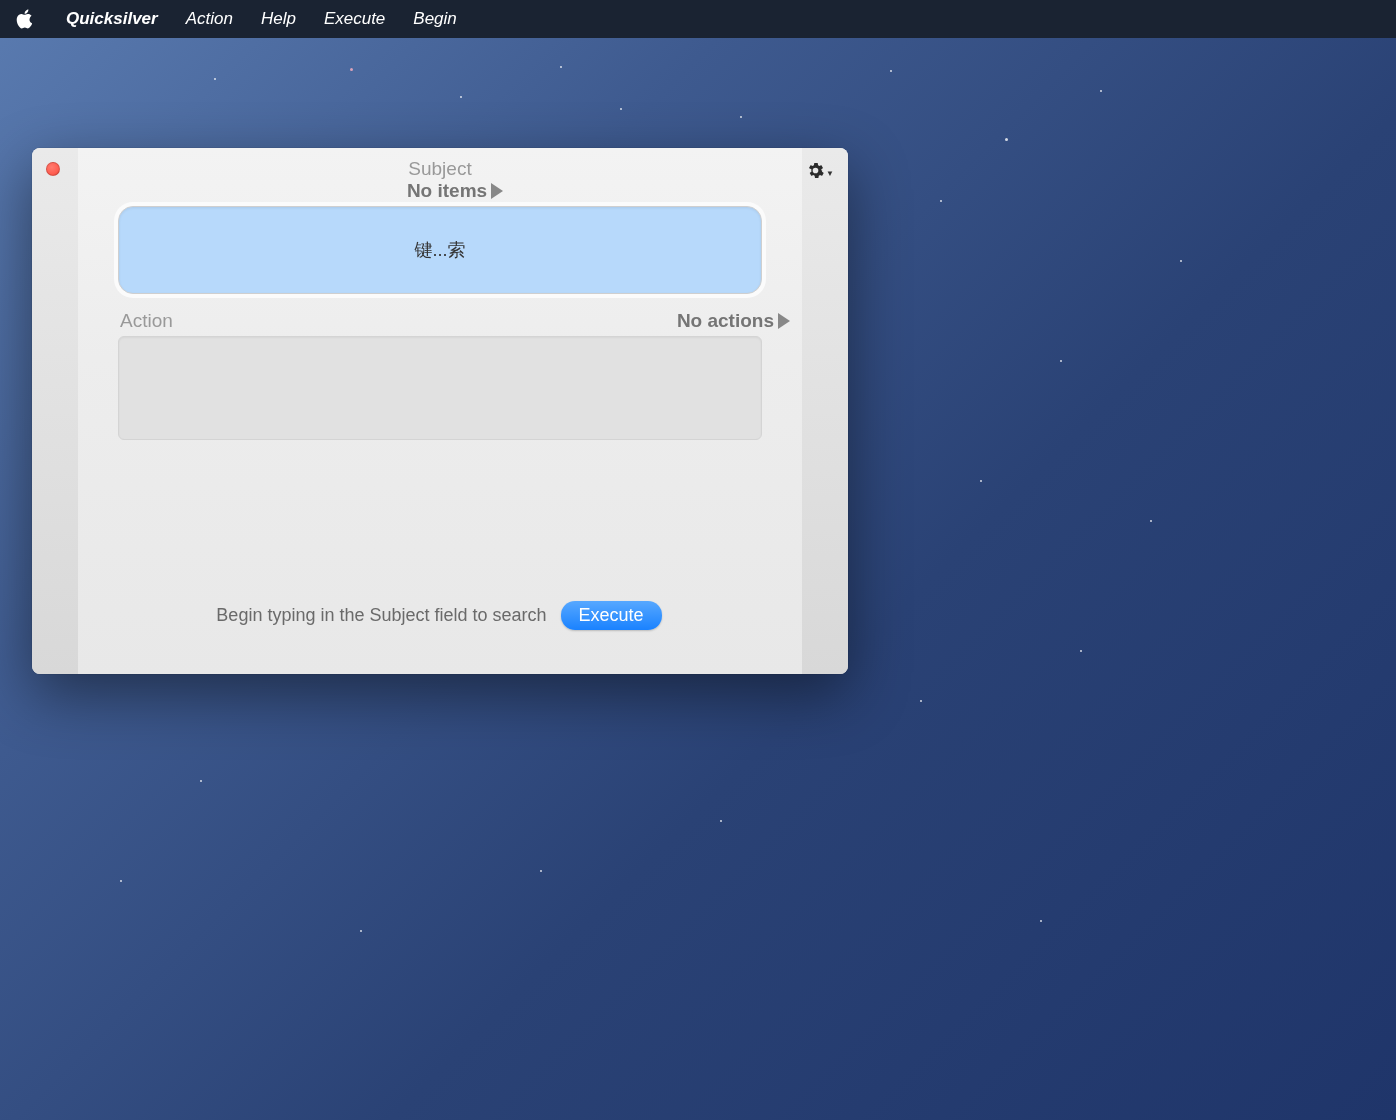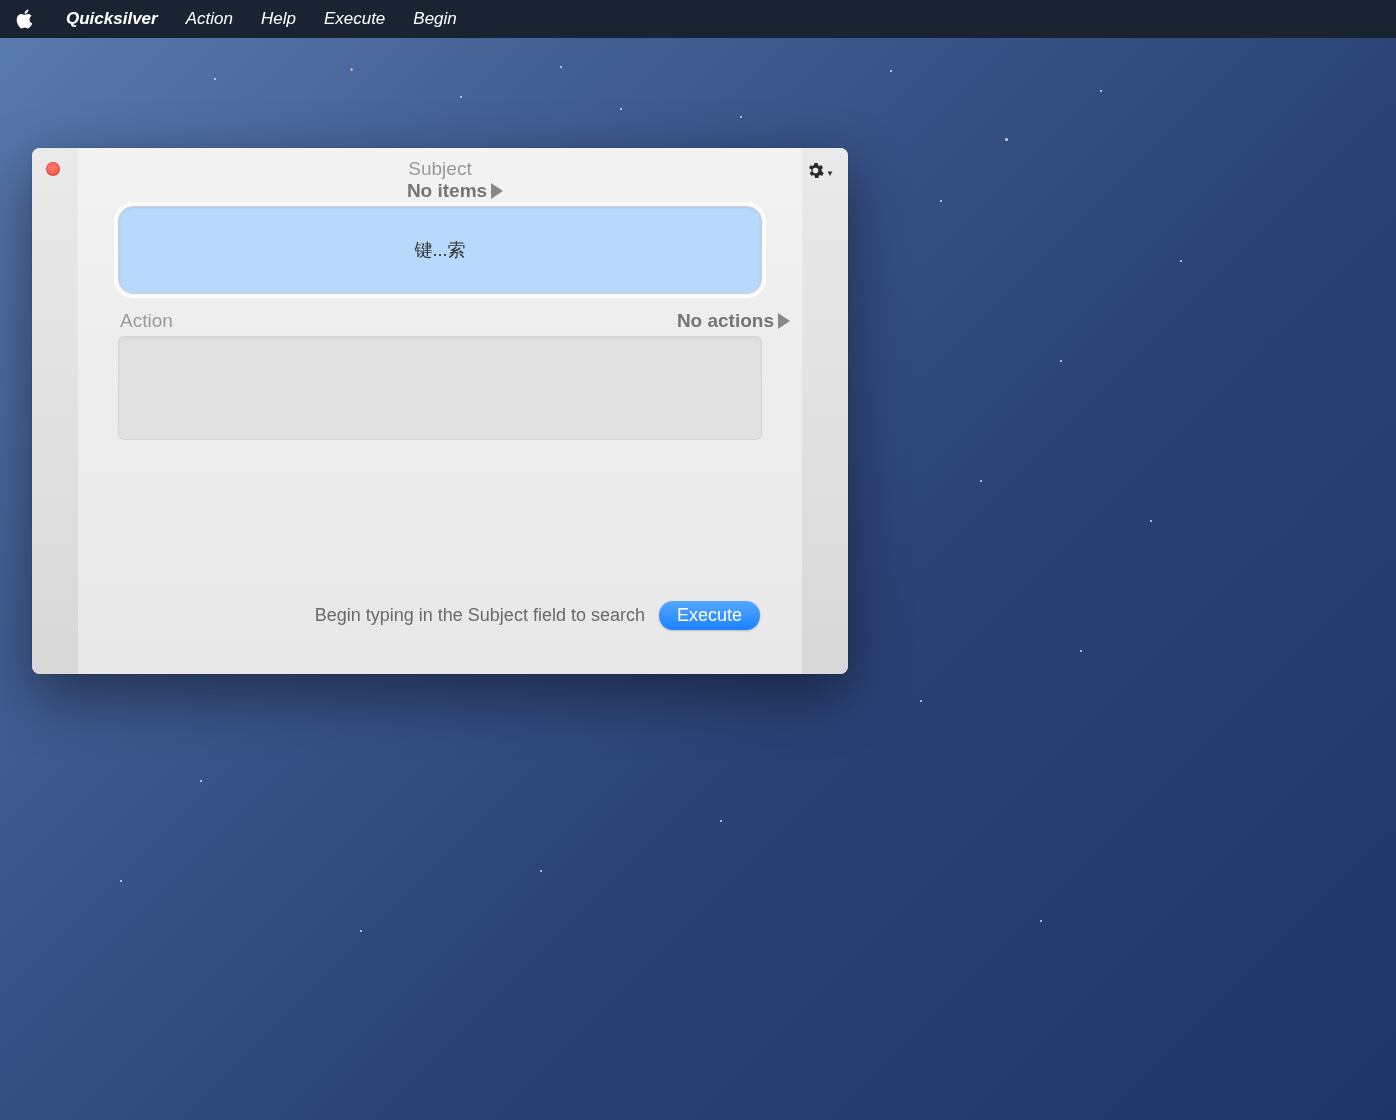--- a/index.html
+++ b/index.html
@@ -186,21 +186,21 @@
       display: flex;
       flex-direction: column;
     }
     .center-panel .section-header { margin-left: 2px; margin-right: 2px; }
     .center-panel .subject-field,
     .center-panel .action-field { margin-left: 0; margin-right: 0; }
     .footer-row{
       margin-top:auto;
       display:flex;
       align-items:center;
-      justify-content:flex-end;
+      justify-content:center;
       gap:14px;
       padding-bottom:44px;
       padding-right: 2px;
     }
   </style>
 </head>
 <body>
 
 <div class="star" style="left:214px; top:78px;"></div>
 <div class="star" style="left:350px; top:68px; width:3px;height:3px; background:#ffb0c0;"></div>

